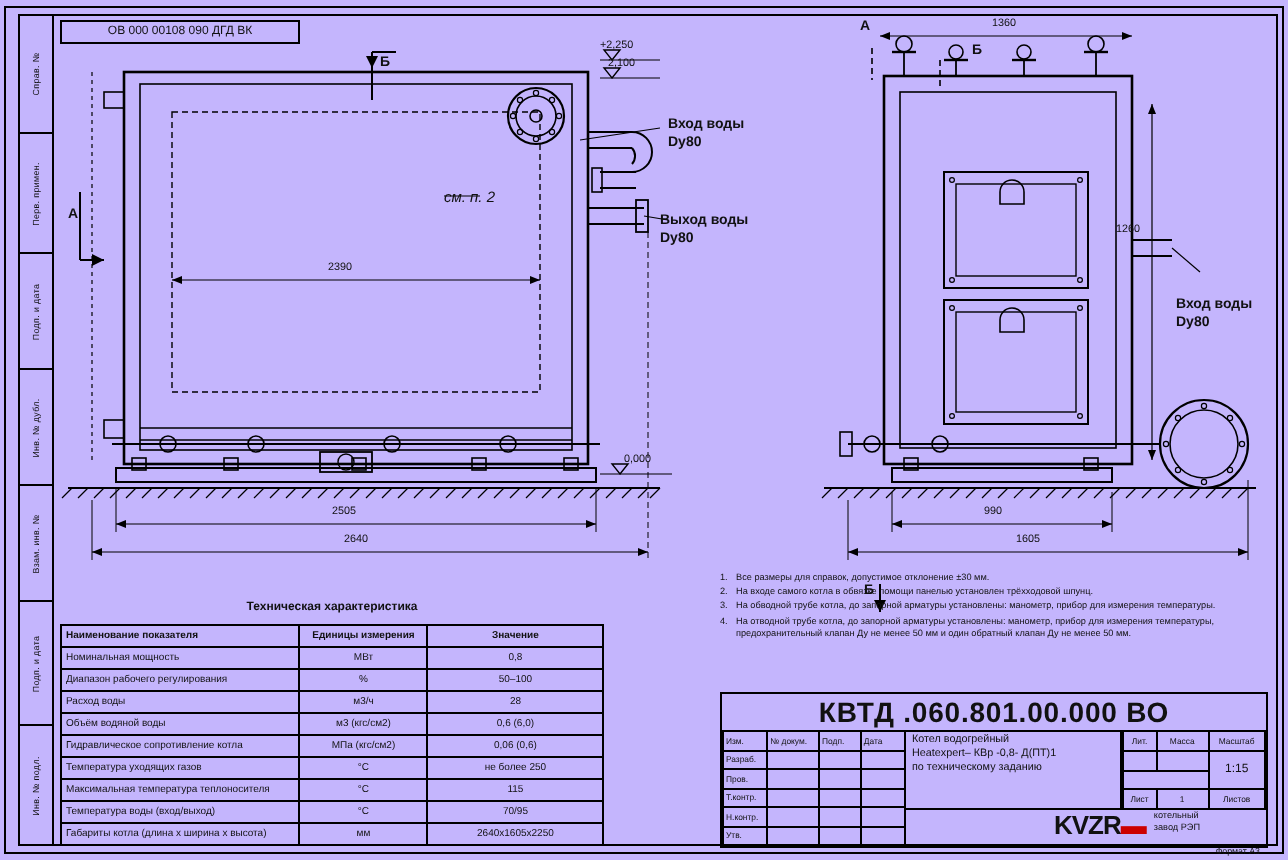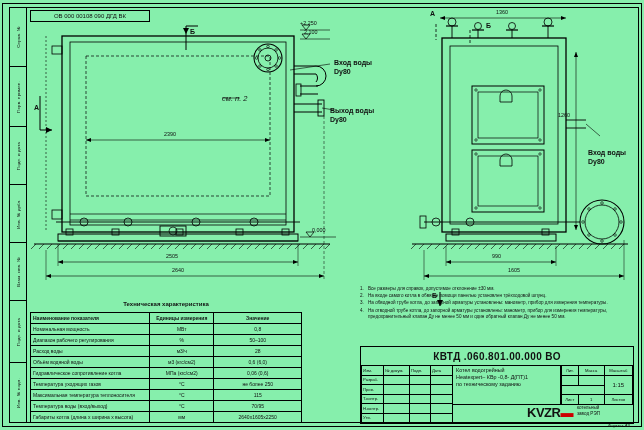--- a/index.html
+++ b/index.html
@@ -1,17 +1,17 @@
 <!DOCTYPE html>
 <html><head>
 <meta charset="utf-8">
 <style>
   html,body{margin:0;padding:0;background:#ffffff;}
   body{width:644px;height:430px;overflow:hidden;font-family:"Liberation Sans",sans-serif;color:#111;}
-  #sheet{position:relative;width:644px;height:430px;box-sizing:border-box;background:#86efac;}
+  #sheet{position:relative;width:644px;height:430px;box-sizing:border-box;background:#c4b5fd;}
   .bd{position:absolute;box-sizing:border-box;}
   
   .frame-outer{left:2px;top:3px;width:640px;height:424px;border:1px solid #000;}
   .frame-inner{left:9px;top:7px;width:630px;height:416px;border:1.4px solid #000;}
   
   .leftcol{left:9px;top:7px;width:18px;height:416px;border-right:1.2px solid #000;}
   .leftcol .cell{position:absolute;left:0;width:18px;border-bottom:1px solid #000;box-sizing:border-box;}
   .vtext{position:absolute;left:50%;top:50%;transform:translate(-50%,-50%) rotate(-90deg);white-space:nowrap;font-size:4.4px;letter-spacing:.2px;}
   .lbl{position:absolute;font-size:6px;white-space:nowrap;}
   .lbl-b{position:absolute;font-size:7px;font-weight:bold;white-space:nowrap;}
@@ -29,21 +29,21 @@
   .tech .c2{width:62px;text-align:center;}
   .tech .c3{width:86px;text-align:center;}
   .techtitle{position:absolute;left:30px;top:301px;width:272px;text-align:center;font-size:6px;font-weight:bold;}
   
   .notes{position:absolute;left:360px;top:286px;width:272px;font-size:4.6px;line-height:6.2px;}
   .notes .row{display:flex;margin-bottom:1px;}
   .notes .num{width:8px;flex:none;}
   .notes .txt{flex:1;}
   
   .stamp{position:absolute;left:360px;top:346px;width:272px;height:76px;border:1.2px solid #000;}
-  .stampnum{position:absolute;left:0;top:0;width:272px;height:18px;border-bottom:1.2px solid #000;display:flex;align-items:center;justify-content:center;font-size:10px;font-weight:bold;letter-spacing:.4px;}
+  .stampnum{position:absolute;left:0;top:0;width:272px;height:18px;border-bottom:1.2px solid #000;display:flex;align-items:center;justify-content:center;font-size:14px;font-weight:bold;letter-spacing:.4px;}
   .revtab{position:absolute;left:0;top:18px;width:92px;height:58px;border-right:1.2px solid #000;font-size:4.2px;}
   .revtab td{border:1px solid #000;height:8px;padding:0 1px;}
   .descbox{position:absolute;left:92px;top:18px;width:108px;height:40px;border-right:1.2px solid #000;border-bottom:1.2px solid #000;font-size:5.4px;padding:2px 3px;box-sizing:border-box;line-height:7px;}
   .rightcols{position:absolute;left:200px;top:18px;width:72px;height:40px;border-bottom:1.2px solid #000;font-size:4.2px;}
   .rightcols td{border:1px solid #000;height:8px;text-align:center;padding:0;}
   .logobox{position:absolute;left:92px;top:58px;width:180px;height:18px;display:flex;align-items:flex-start;font-size:5px;}
   .kvzr{font-family:"Liberation Sans",sans-serif;font-weight:bold;font-size:13px;letter-spacing:-.5px;}
   .kvzr .red{color:#cc0000;}
   .formatline{position:absolute;right:14px;bottom:2px;font-size:4.4px;}
 </style>

